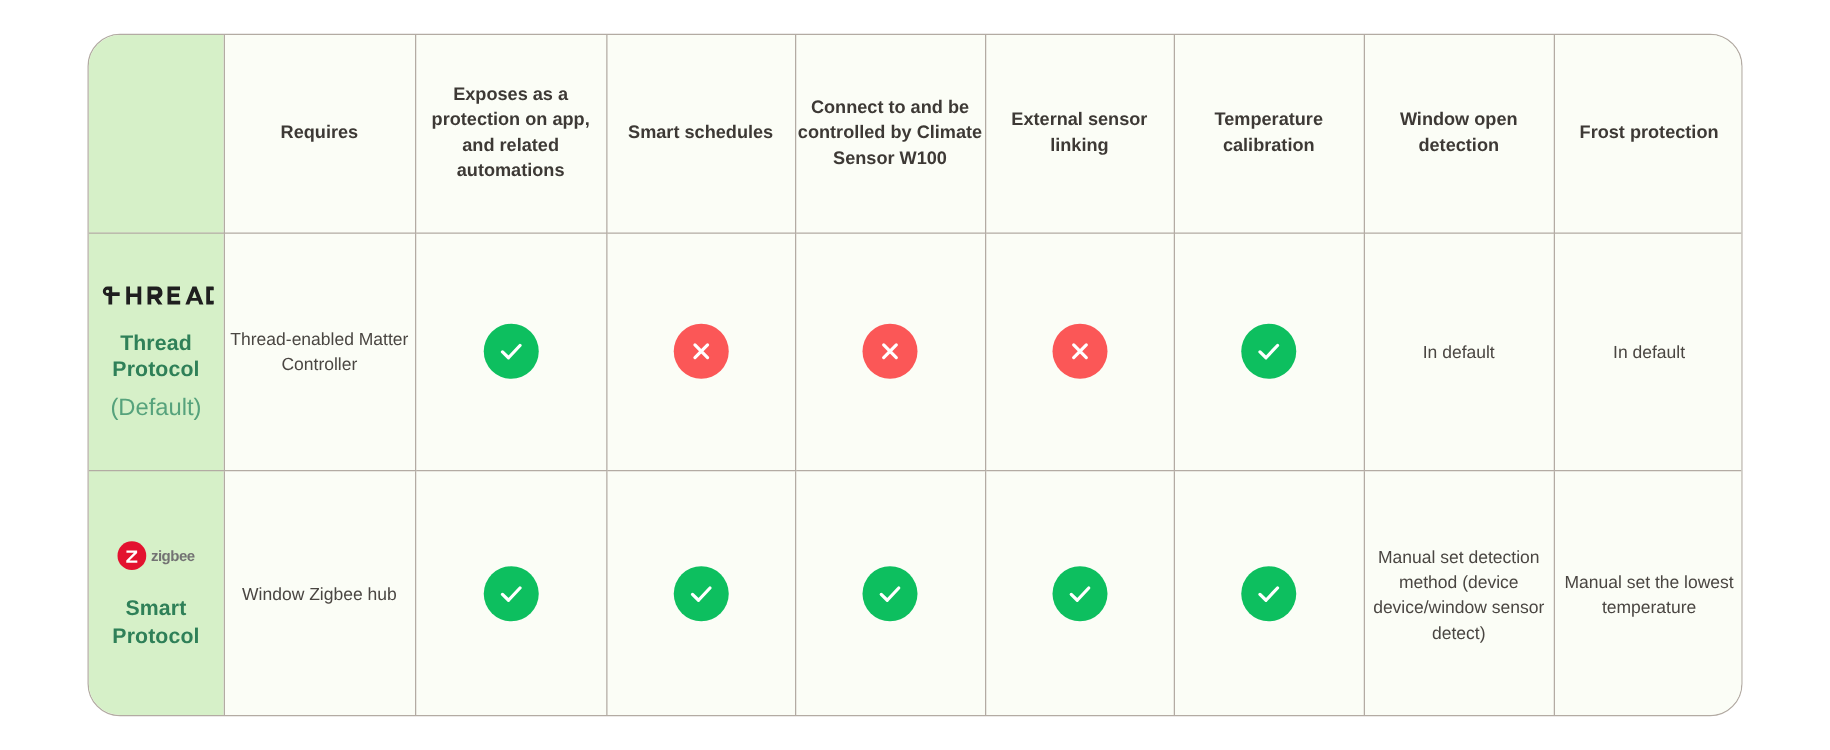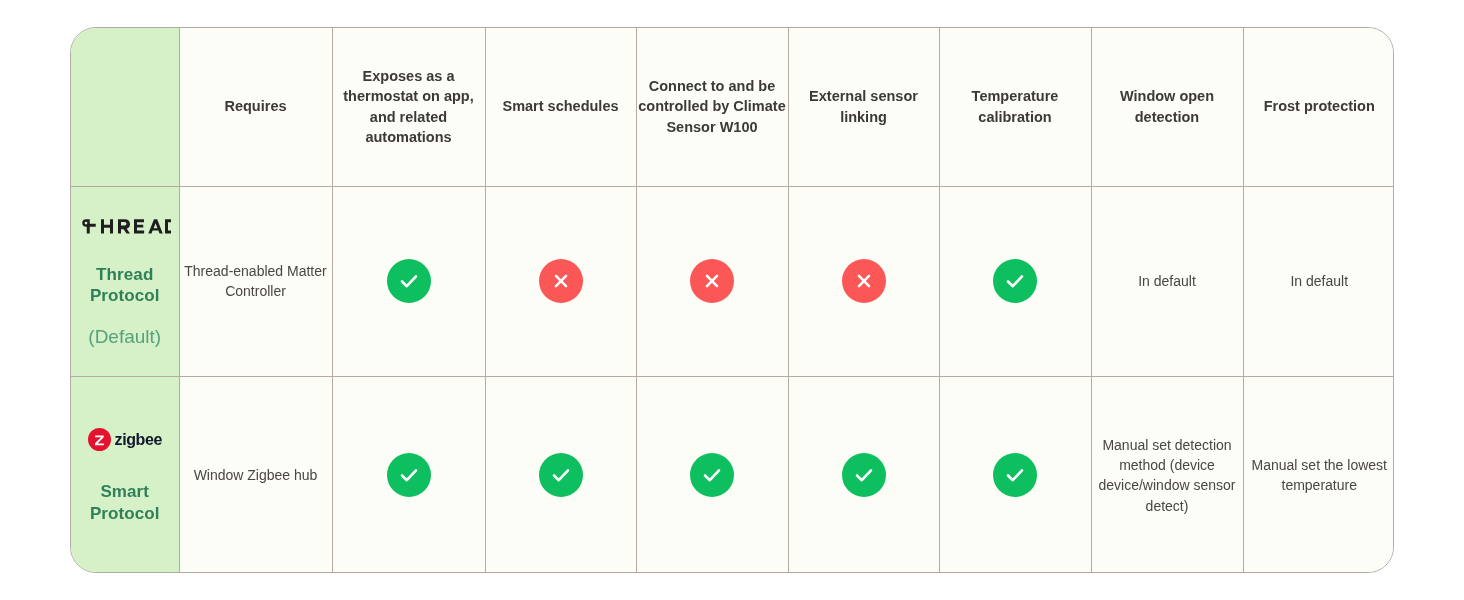--- a/index.html
+++ b/index.html
@@ -85,21 +85,21 @@
   
   .proto-cell {
     background: #d6f0c8 !important;
     padding: 6px 4px;
   }
 
   .proto-inner {
     display: flex;
     flex-direction: column;
     justify-content: center;
-    gap: 18px;
+    gap: 8px;
   }
 
   .proto-name {
     font-size: 17px;
     font-weight: bold;
     color: #2f8058;
     line-height: 1.27;
     letter-spacing: 0.1px;
   }
   .proto-sub {
@@ -131,23 +131,23 @@
     width: 23px;
     height: 23px;
     border-radius: 50%;
     background: #e3122f;
     display: flex;
     align-items: center;
     justify-content: center;
     flex: none;
   }
   .zig-word {
-    font-size: 16px;
+    font-size: 12px;
     font-weight: bold;
-    color: #0f172a;
+    color: #737373;
     letter-spacing: -0.4px;
     line-height: 1;
   }
 
   
   .body-cell {
     font-size: 14px;
     color: #4a4642;
     line-height: 1.45;
     padding: 6px 9px;
@@ -189,21 +189,21 @@
           <col class="col-ext">
           <col class="col-temp">
           <col class="col-win">
           <col class="col-frost">
       </colgroup>
 
       <thead>
         <tr>
           <th class="hdr-cell hdr-corner"></th>
           <th class="hdr-cell">Requires</th>
-          <th class="hdr-cell">Exposes as a thermostat on app, and related automations</th>
+          <th class="hdr-cell">Exposes as a protection on app, and related automations</th>
           <th class="hdr-cell">Smart schedules</th>
           <th class="hdr-cell">Connect to and be controlled by Climate Sensor W100</th>
           <th class="hdr-cell">External sensor linking</th>
           <th class="hdr-cell">Temperature calibration</th>
           <th class="hdr-cell">Window open detection</th>
           <th class="hdr-cell">Frost protection</th>
         </tr>
       </thead>
 
       <tbody>

